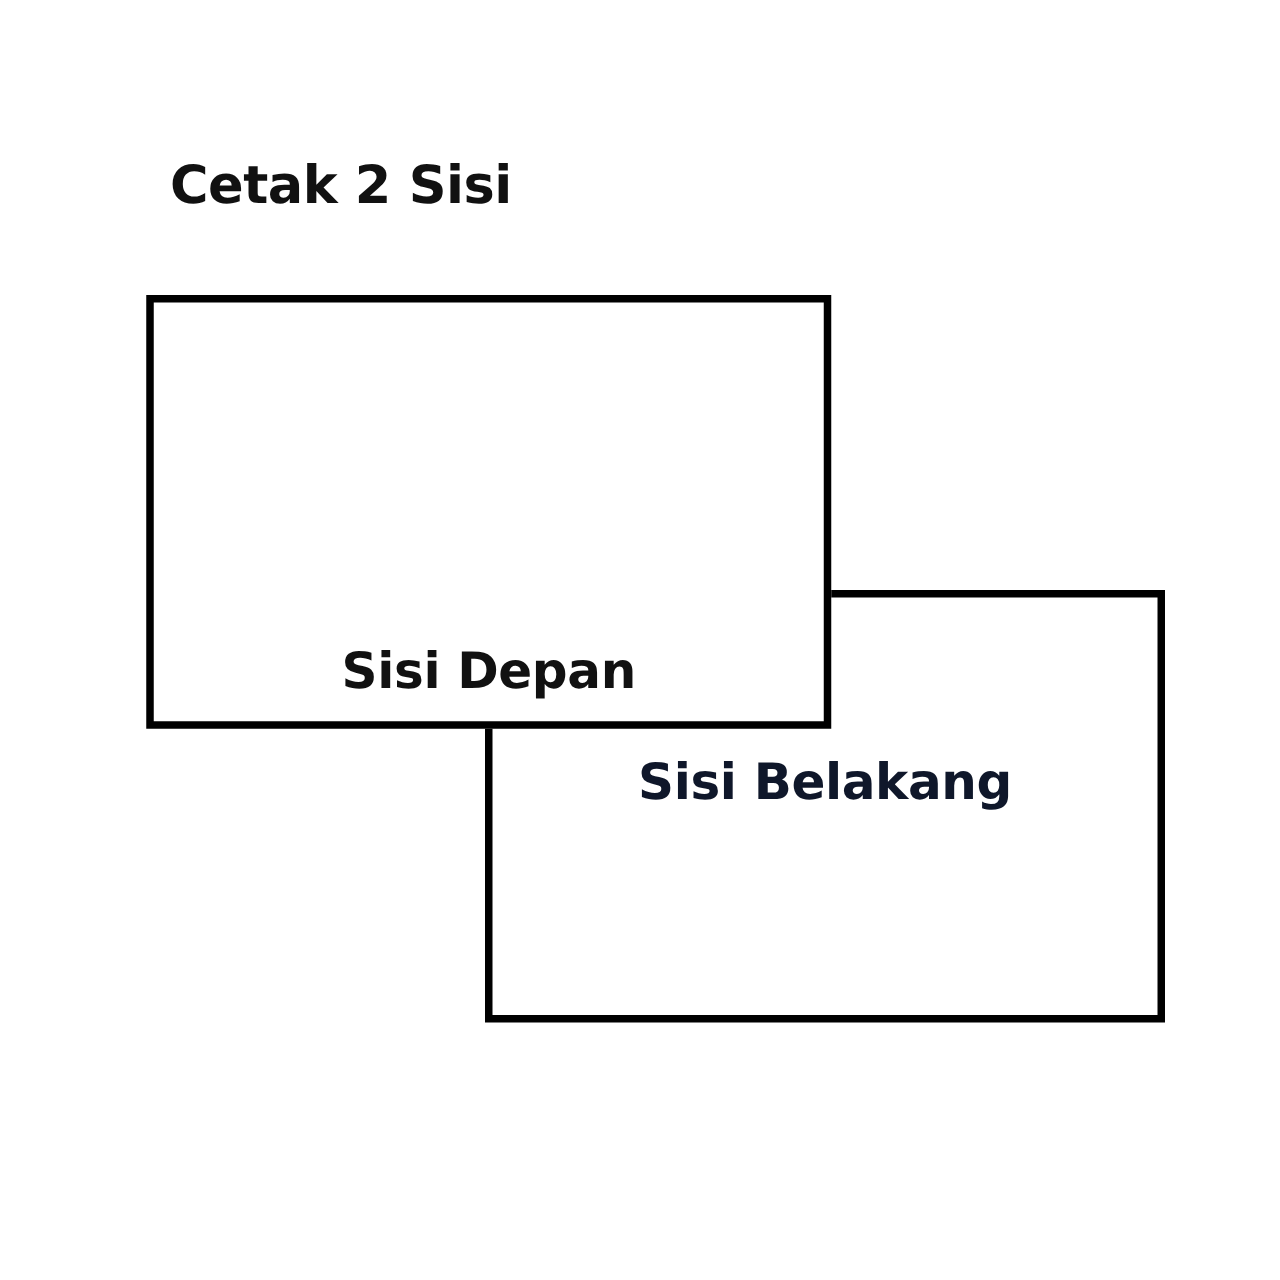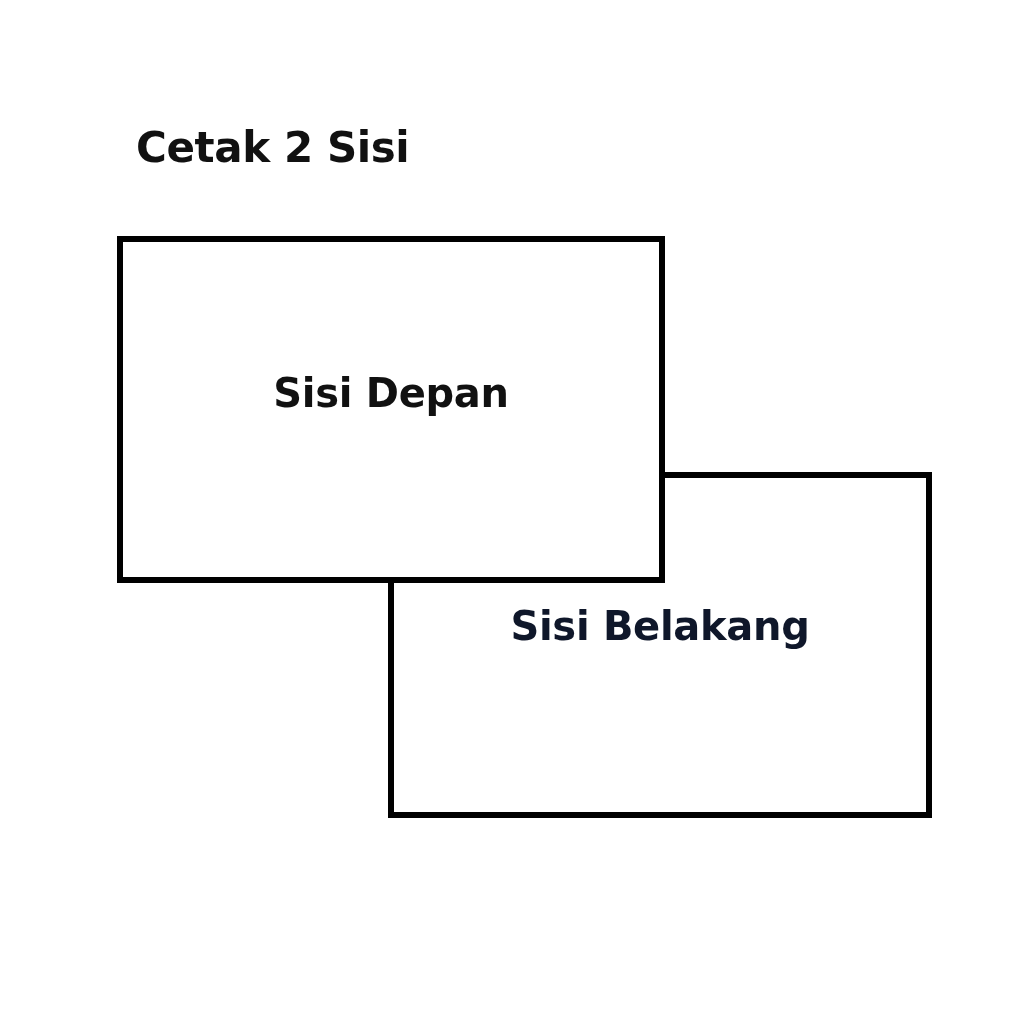--- a/index.html
+++ b/index.html
@@ -43,20 +43,21 @@
     align-items: center;
     justify-content: center;
   }
 
   .sheet-front {
     left: 117px;
     top: 236px;
     width: 548px;
     height: 347px;
     z-index: 3;
+    align-items: flex-end;
   }
 
   .sheet-back {
     left: 388px;
     top: 472px;
     width: 544px;
     height: 346px;
     z-index: 1;
   }
 

